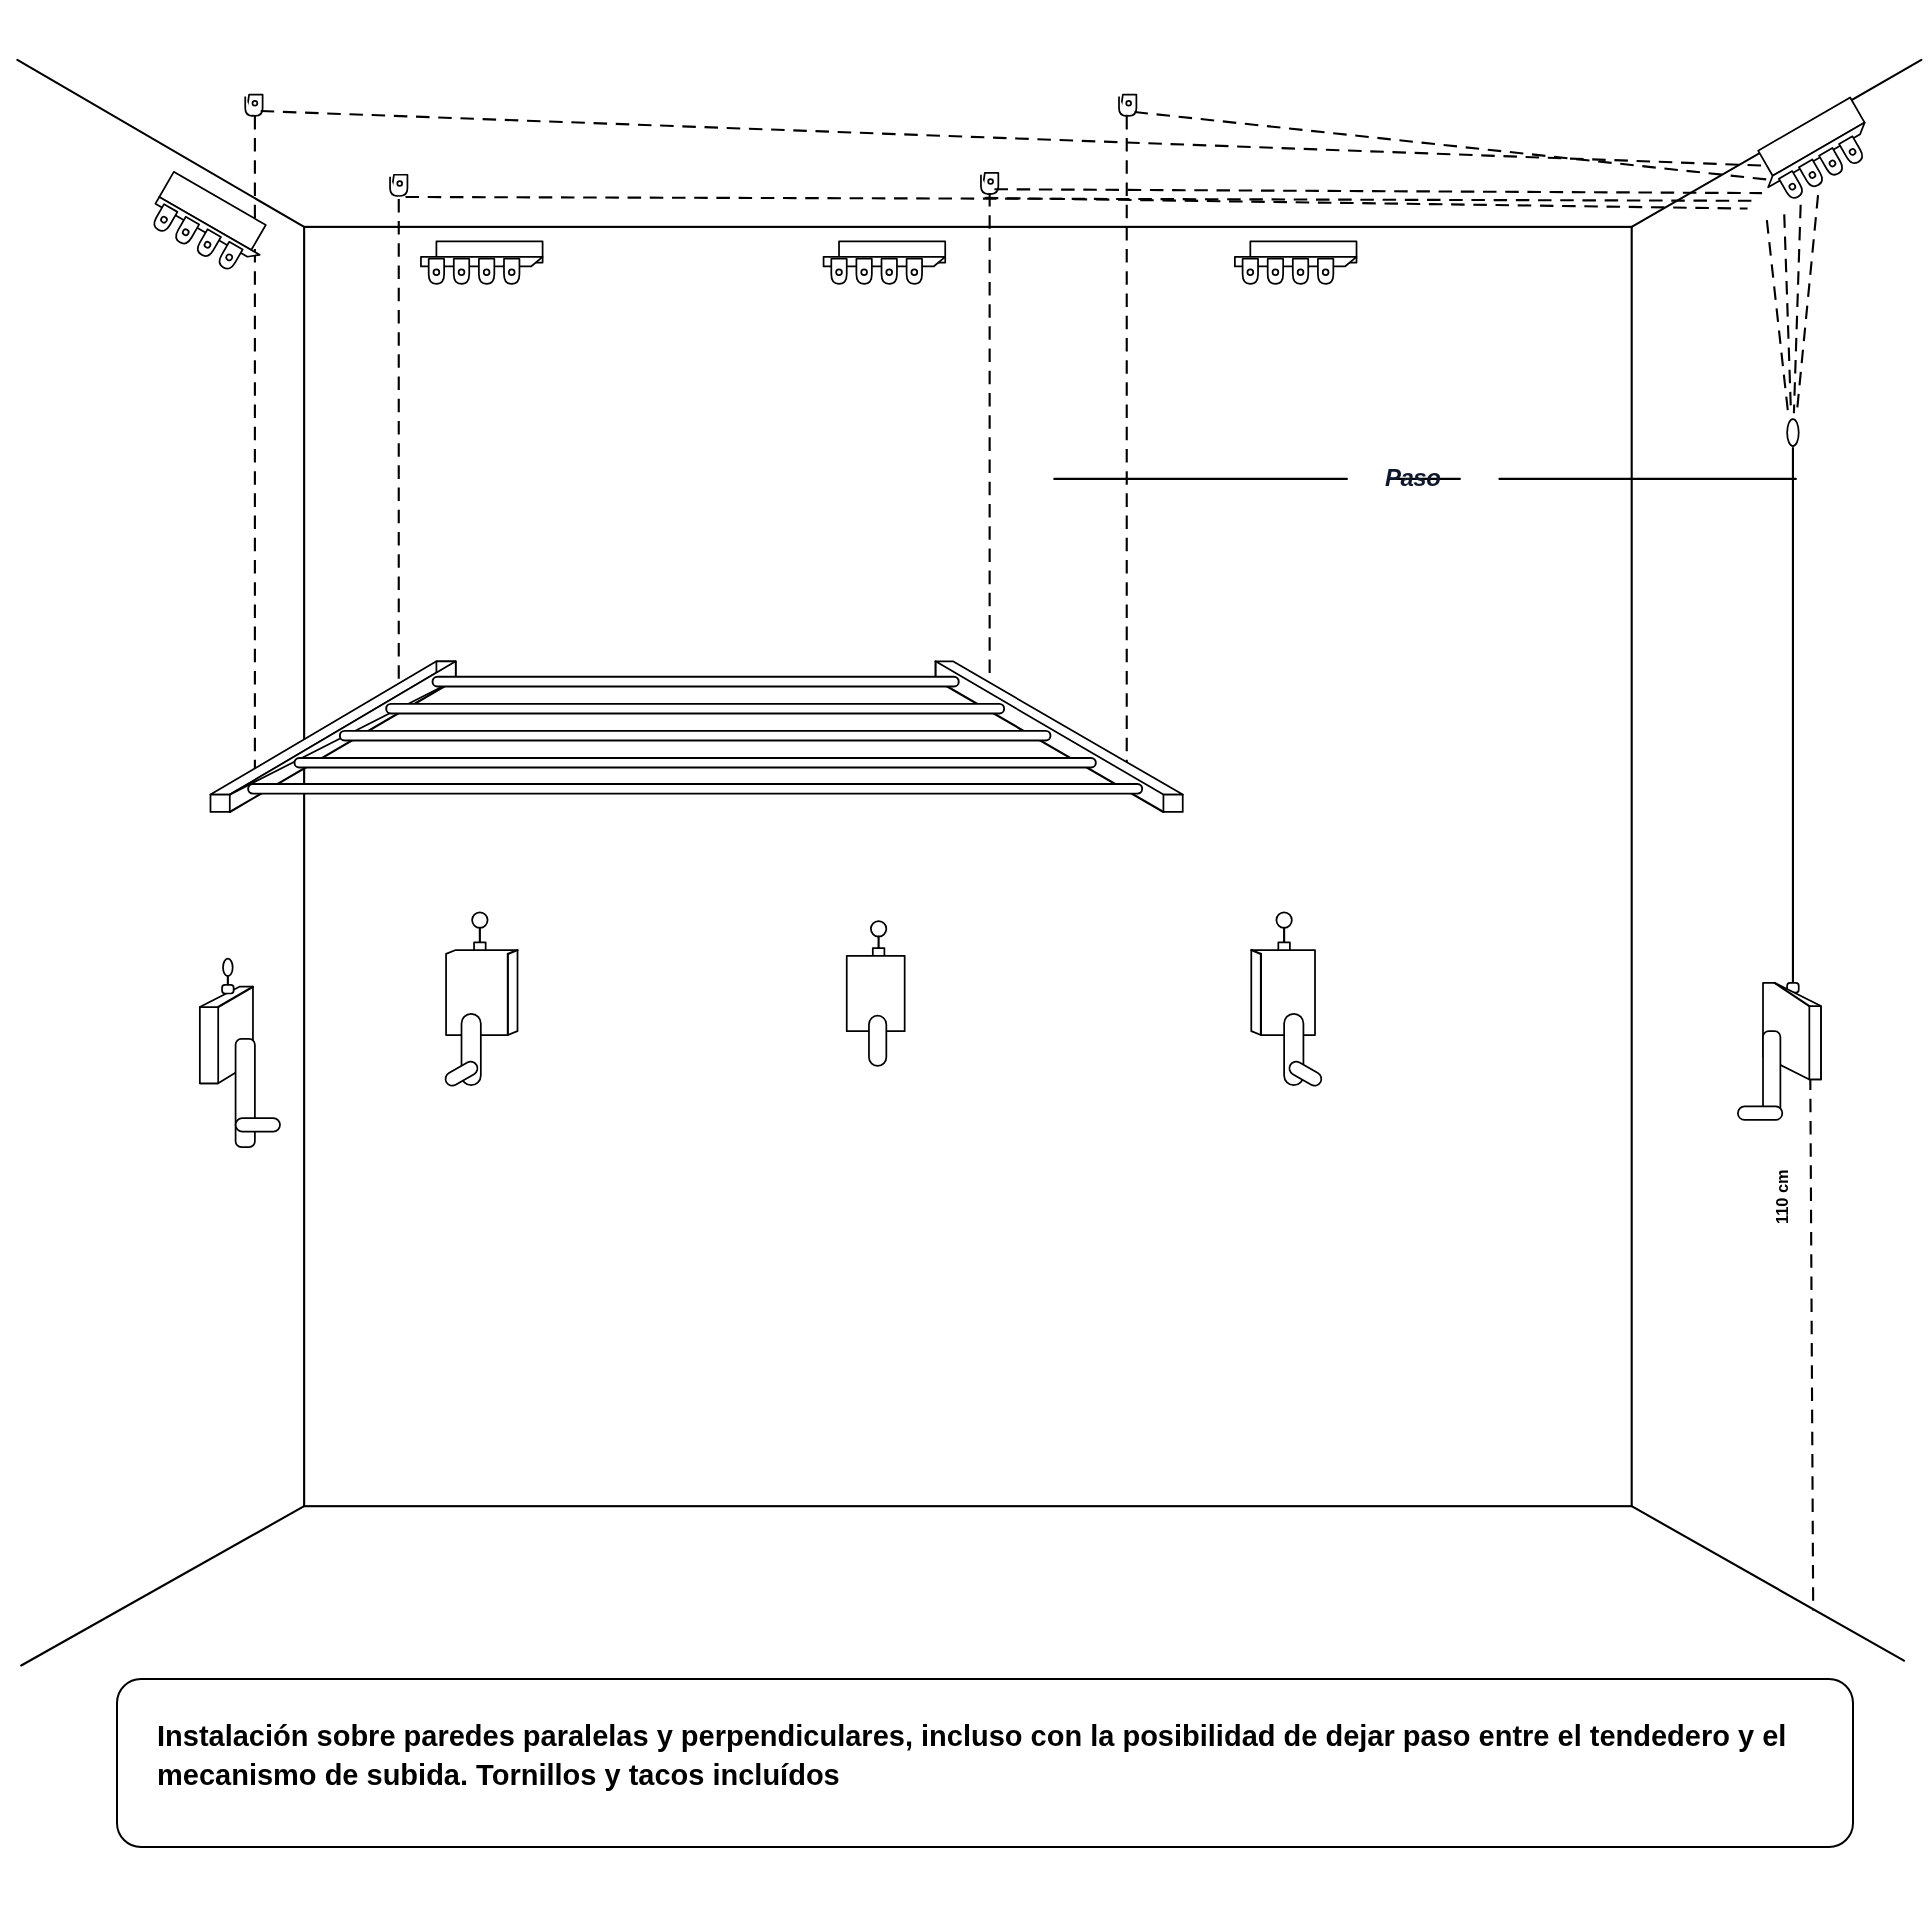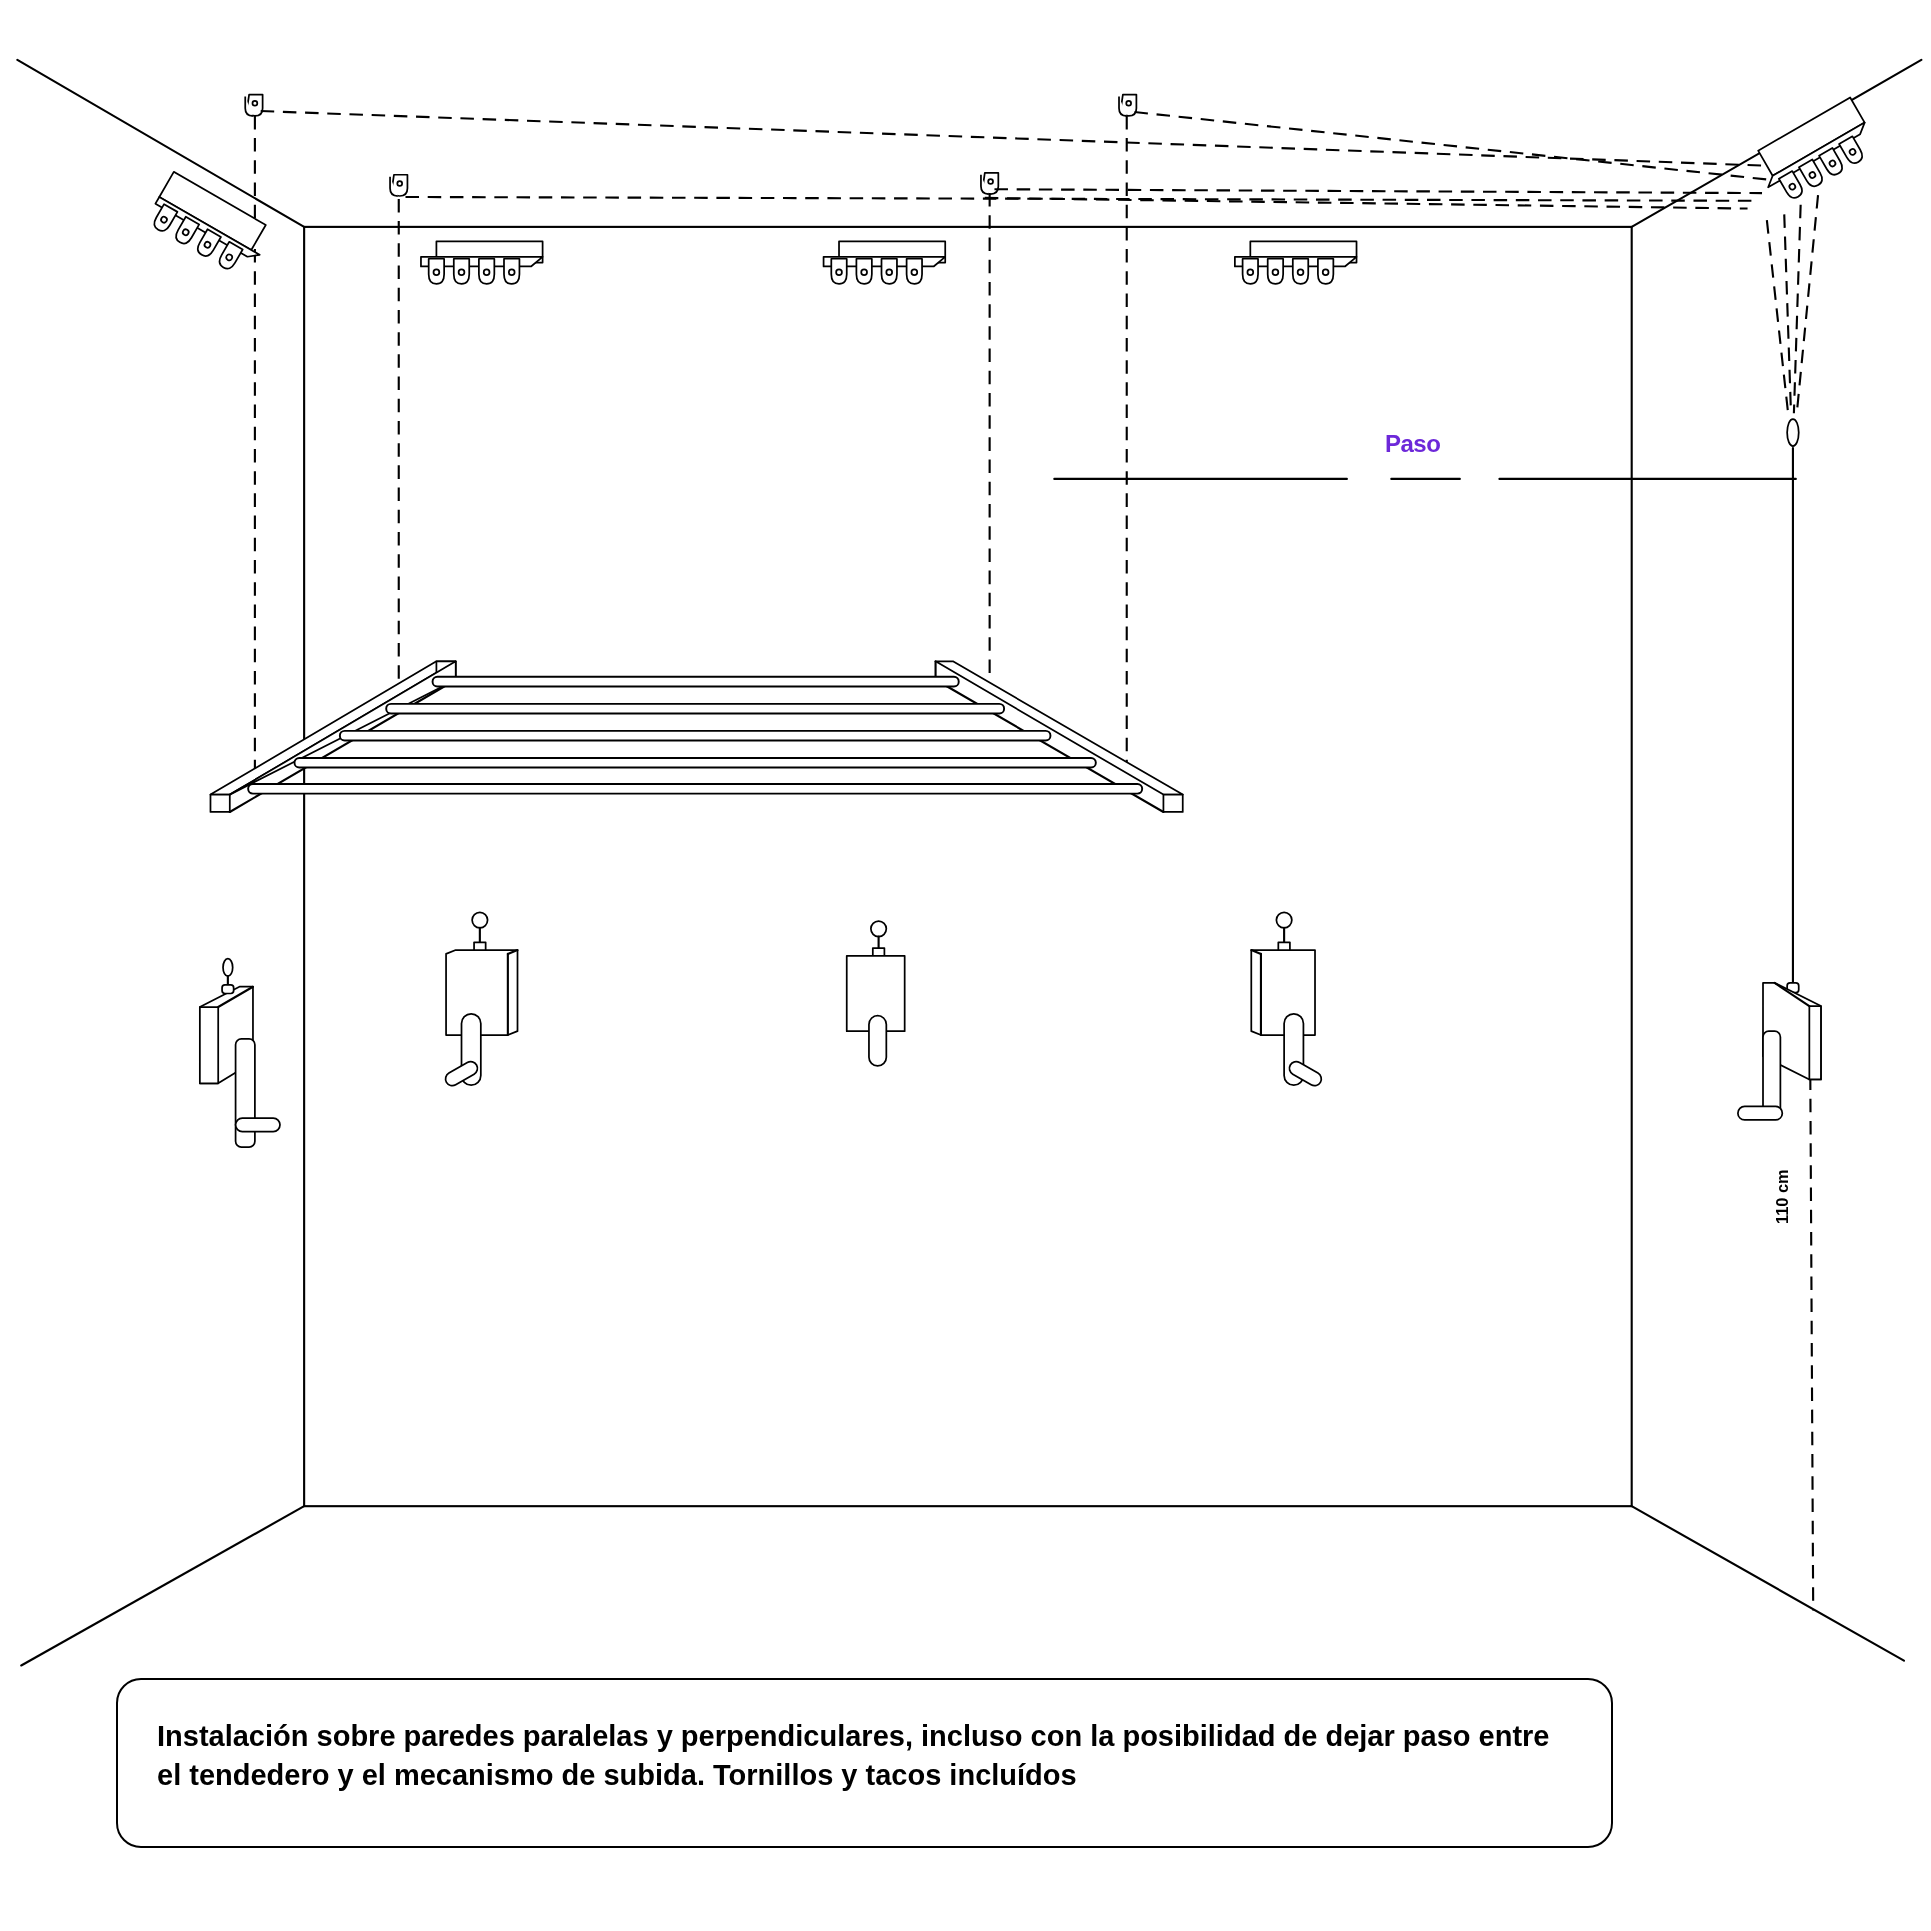--- a/index.html
+++ b/index.html
@@ -3,25 +3,25 @@
   <meta charset="utf-8">
   <style>
     html, body { margin: 0; padding: 0; background: #ffffff; }
     body { width: 1931px; height: 1931px; position: relative; overflow: hidden;
            font-family: "Liberation Sans", sans-serif; }
     #diagram { position: absolute; left: 0; top: 0; width: 1931px; height: 1931px; }
     .ln { stroke: #000; stroke-width: 2.2; fill: none; stroke-linecap: round; }
     .thin { stroke: #000; stroke-width: 1.8; fill: #fff; stroke-linejoin: round; }
     .dash { stroke: #000; stroke-width: 2.2; fill: none; stroke-dasharray: 14 9; }
     .bar { stroke: #000; stroke-width: 2; fill: #fff; }
-    .paso-label { position: absolute; left: 1385px; top: 430px; font-size: 24px; font-weight: bold;
-                  letter-spacing: -0.5px; color: #6d28d9; }
+    .paso-label { position: absolute; left: 1385px; top: 464px; font-size: 24px; font-weight: bold;
+                  letter-spacing: -0.5px; color: #0f172a; font-style: italic; }
     .height-label { position: absolute; left: 1773px; top: 1224px; font-size: 16.4px; font-weight: bold;
                     color: #000; transform: rotate(-90deg); transform-origin: left top; white-space: nowrap; }
-    .caption-box { position: absolute; left: 116px; top: 1678px; width: 1497px; height: 170px;
+    .caption-box { position: absolute; left: 116px; top: 1678px; width: 1738px; height: 170px;
                    border: 2.4px solid #000; border-radius: 25px; box-sizing: border-box; background: #fff; }
     .caption-text { position: absolute; left: 39px; top: 37px; right: 39px; font-size: 29px; font-weight: bold;
                     line-height: 39px; color: #000; }
   </style>
 </head>
 <body>
 
 <svg id="diagram" viewBox="0 0 2000 2000" xmlns="http://www.w3.org/2000/svg">
   <defs>
 

